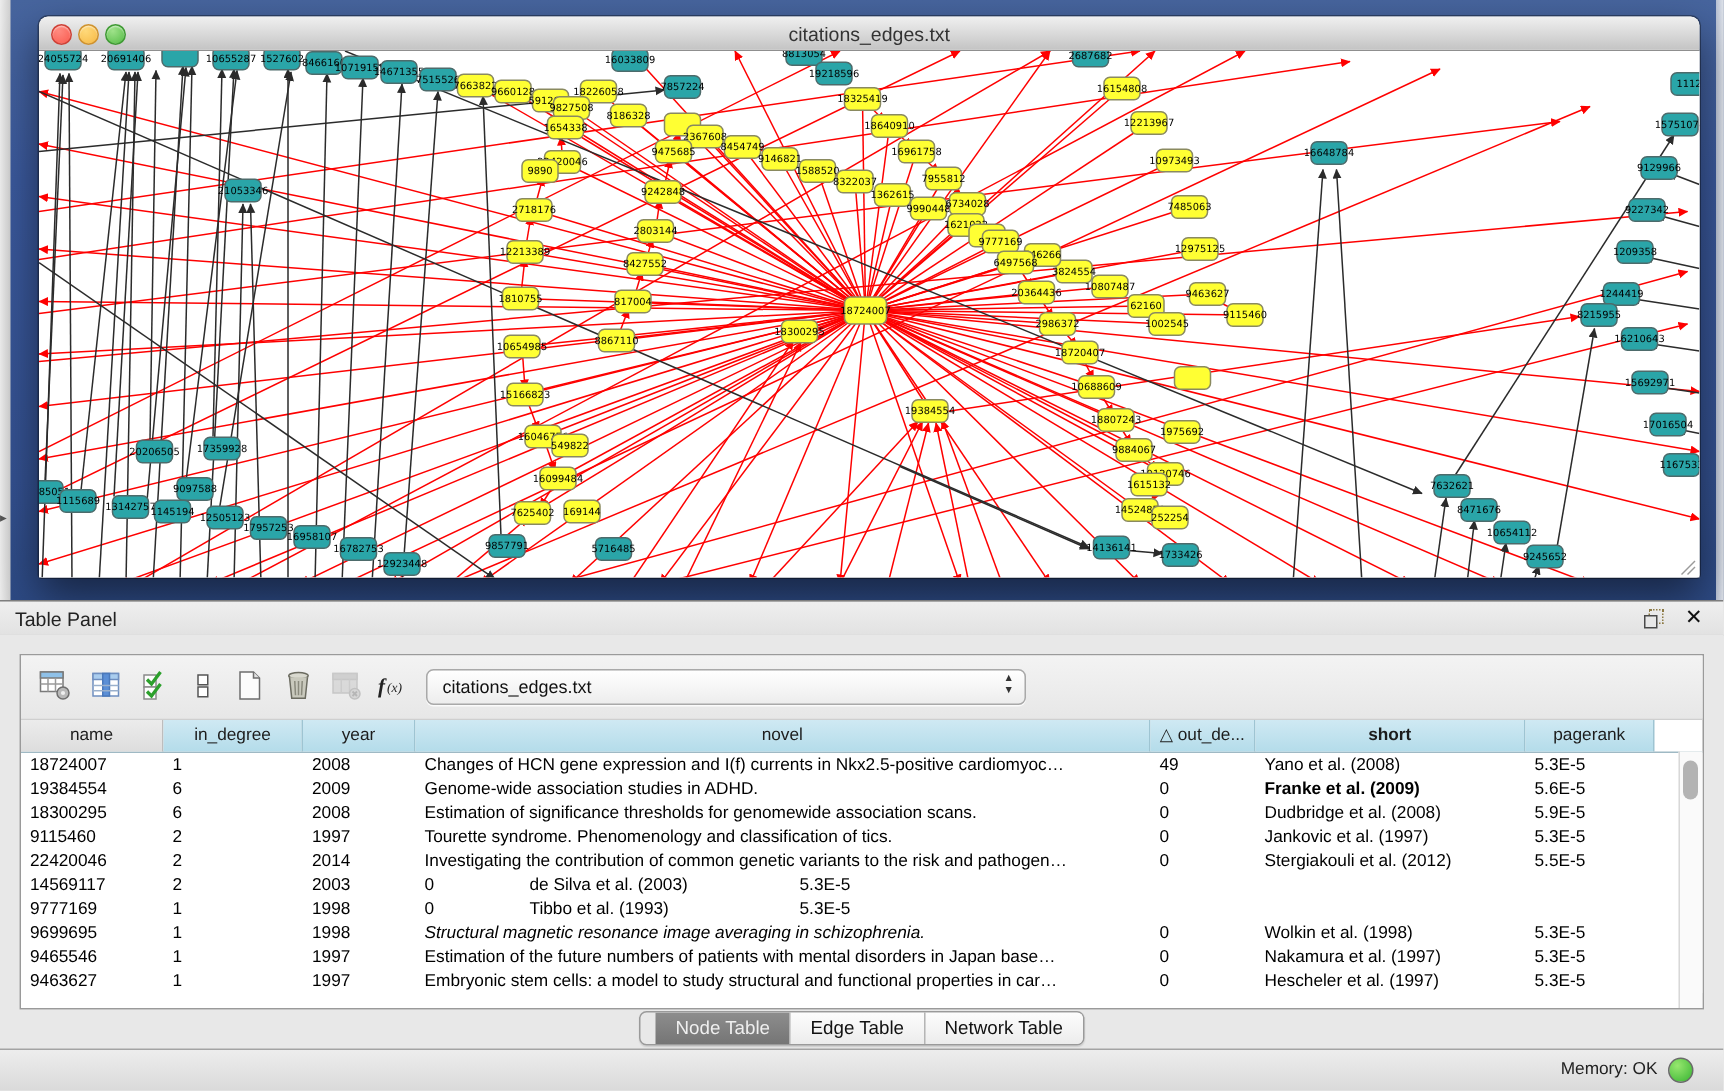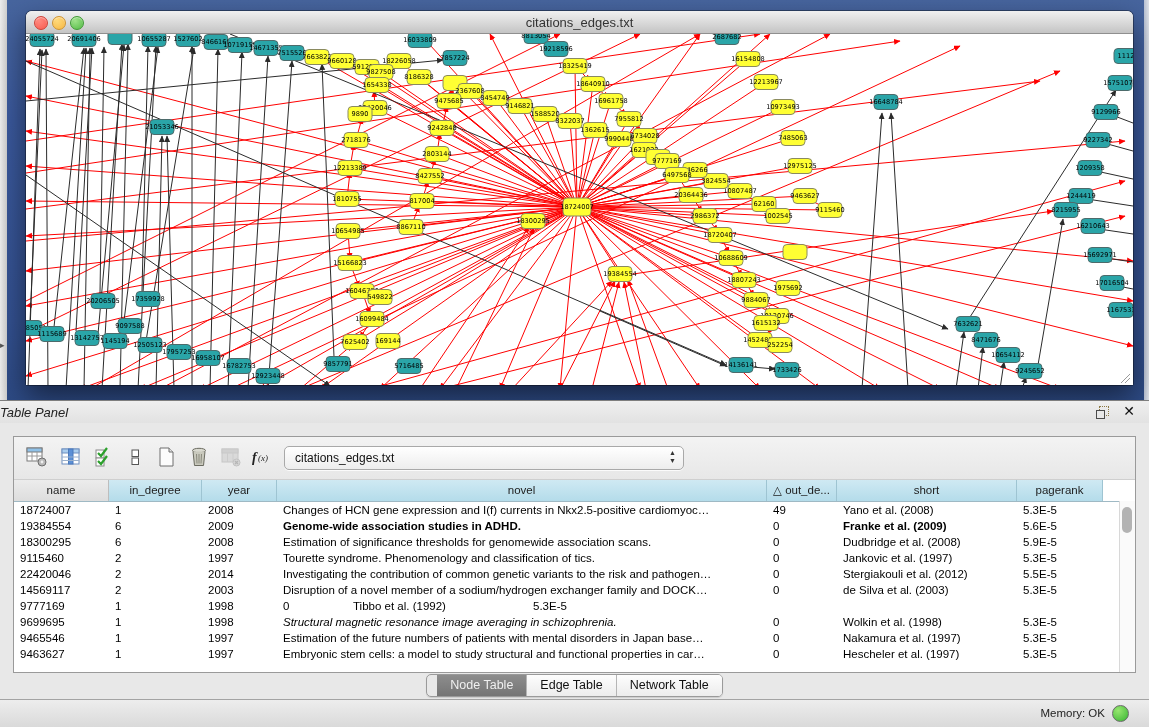--- a/index.html
+++ b/index.html
@@ -24,21 +24,21 @@
   #win-title{position:absolute;left:0;right:0;top:4px;text-align:center;font-size:13px;color:#333;}
   .tl{position:absolute;top:5px;width:12px;height:12px;border-radius:50%;box-shadow:inset 0 1px 1px rgba(255,255,255,.5);}
   #tl-close{left:8px;background:radial-gradient(circle at 35% 30%,#ff8a80,#f95a4e);border:1px solid #ce4137;}
   #tl-min{left:26px;background:radial-gradient(circle at 35% 30%,#ffd97a,#f6b843);border:1px solid #cf9330;}
   #tl-zoom{left:44px;background:radial-gradient(circle at 35% 30%,#9fe28a,#53bb45;);border:1px solid #3f9a34;background:radial-gradient(circle at 35% 30%,#9fe28a,#53bb45);}
   #win-content{position:absolute;left:0;top:23px;width:1107px;height:351px;background:#fff;overflow:hidden;}
   #graph-svg{position:absolute;left:0;top:0;}
   
   #tp-header{position:absolute;left:0;top:400px;width:1149px;height:22px;
     background:linear-gradient(180deg,#efefef,#e2e2e2);border-top:1px solid #7e7e7e;border-bottom:1px solid #cacaca;}
-  #tp-title{position:absolute;left:0;top:4px;font-size:13px;color:#222;font-style:italic;}
+  #tp-title{position:absolute;left:10px;top:4px;font-size:13px;color:#222;}
   #tp-float{position:absolute;right:40px;top:5px;width:13px;height:13px;cursor:pointer;}
   #tp-float .sq1{position:absolute;left:3px;top:0;width:8px;height:8px;border:1px dotted #8d7a45;}
   #tp-float .sq2{position:absolute;left:0;top:4px;width:7px;height:7px;border:1px solid #4a4a4a;background:#e8e8e8;}
   #tp-close{position:absolute;right:14px;top:2px;font-size:14px;font-weight:bold;color:#111;cursor:pointer;}
   #tp-body{position:absolute;left:0;top:423px;width:1149px;height:276px;background:#e8e8e8;}
   #tp-box{position:absolute;left:13px;top:13px;width:1121px;height:235px;border:1px solid #9a9a9a;background:#fff;}
   
   #tp-toolbar{position:absolute;left:0;top:0;right:0;height:42px;background:linear-gradient(180deg,#f3f3f3,#e7e7e7);border-bottom:1px solid #cfcfcf;}
   .tbi{position:absolute;top:7px;width:26px;height:26px;display:flex;align-items:center;justify-content:center;cursor:pointer;}
   .tbi.disabled{opacity:.45;cursor:default;}
@@ -835,38 +835,38 @@
       </div>
     </div>
 
     <div id="tbl">
       <div id="tbl-head">
           <div class="th gray" style="width: 95px;">name</div>
           <div class="th" style="width: 93px;">in_degree</div>
           <div class="th" style="width: 75px;">year</div>
           <div class="th" style="width: 490px;">novel</div>
           <div class="th" style="width: 70px;">△ out_de...</div>
-          <div class="th" style="width: 180px;">short</div>
+          <div class="th" style="width: 180px; font-weight: bold;">short</div>
           <div class="th" style="width: 86px;">pagerank</div>
         </div>
       <div id="tbl-rows">
           <div class="tr">
             <div class="td" style="width: 95px;">18724007</div>
             <div class="td" style="width: 93px;">1</div>
             <div class="td" style="width: 75px;">2008</div>
             <div class="td" style="width: 490px;">Changes of HCN gene expression and I(f) currents in Nkx2.5-positive cardiomyoc…</div>
             <div class="td" style="width: 70px;">49</div>
             <div class="td" style="width: 180px;">Yano et al. (2008)</div>
             <div class="td" style="width: 86px;">5.3E-5</div>
           </div>
           <div class="tr">
             <div class="td" style="width: 95px;">19384554</div>
             <div class="td" style="width: 93px;">6</div>
             <div class="td" style="width: 75px;">2009</div>
-            <div class="td" style="width: 490px; font-weight: bold;">Genome-wide association studies in ADHD.</div>
+            <div class="td" style="width: 490px;">Genome-wide association studies in ADHD.</div>
             <div class="td" style="width: 70px;">0</div>
             <div class="td" style="width: 180px; font-weight: bold;">Franke et al. (2009)</div>
             <div class="td" style="width: 86px;">5.6E-5</div>
           </div>
           <div class="tr">
             <div class="td" style="width: 95px;">18300295</div>
             <div class="td" style="width: 93px;">6</div>
             <div class="td" style="width: 75px;">2008</div>
             <div class="td" style="width: 490px;">Estimation of significance thresholds for genomewide association scans.</div>
             <div class="td" style="width: 70px;">0</div>
@@ -888,31 +888,30 @@
             <div class="td" style="width: 75px;">2014</div>
             <div class="td" style="width: 490px;">Investigating the contribution of common genetic variants to the risk and pathogen…</div>
             <div class="td" style="width: 70px;">0</div>
             <div class="td" style="width: 180px;">Stergiakouli et al. (2012)</div>
             <div class="td" style="width: 86px;">5.5E-5</div>
           </div>
           <div class="tr">
             <div class="td" style="width: 95px;">14569117</div>
             <div class="td" style="width: 93px;">2</div>
             <div class="td" style="width: 75px;">2003</div>
-            <div class="td" style="width: 490px;">Disruption of a novel member of a sodium/hydrogen exchanger family and DOCK…</div>
             <div class="td" style="width: 70px;">0</div>
             <div class="td" style="width: 180px;">de Silva et al. (2003)</div>
             <div class="td" style="width: 86px;">5.3E-5</div>
           </div>
           <div class="tr">
             <div class="td" style="width: 95px;">9777169</div>
             <div class="td" style="width: 93px;">1</div>
             <div class="td" style="width: 75px;">1998</div>
             <div class="td" style="width: 70px;">0</div>
-            <div class="td" style="width: 180px;">Tibbo et al. (1992)</div>
+            <div class="td" style="width: 180px;">Tibbo et al. (1993)</div>
             <div class="td" style="width: 86px;">5.3E-5</div>
           </div>
           <div class="tr">
             <div class="td" style="width: 95px;">9699695</div>
             <div class="td" style="width: 93px;">1</div>
             <div class="td" style="width: 75px;">1998</div>
             <div class="td" style="width: 490px; font-style: italic;">Structural magnetic resonance image averaging in schizophrenia.</div>
             <div class="td" style="width: 70px;">0</div>
             <div class="td" style="width: 180px;">Wolkin et al. (1998)</div>
             <div class="td" style="width: 86px;">5.3E-5</div>

